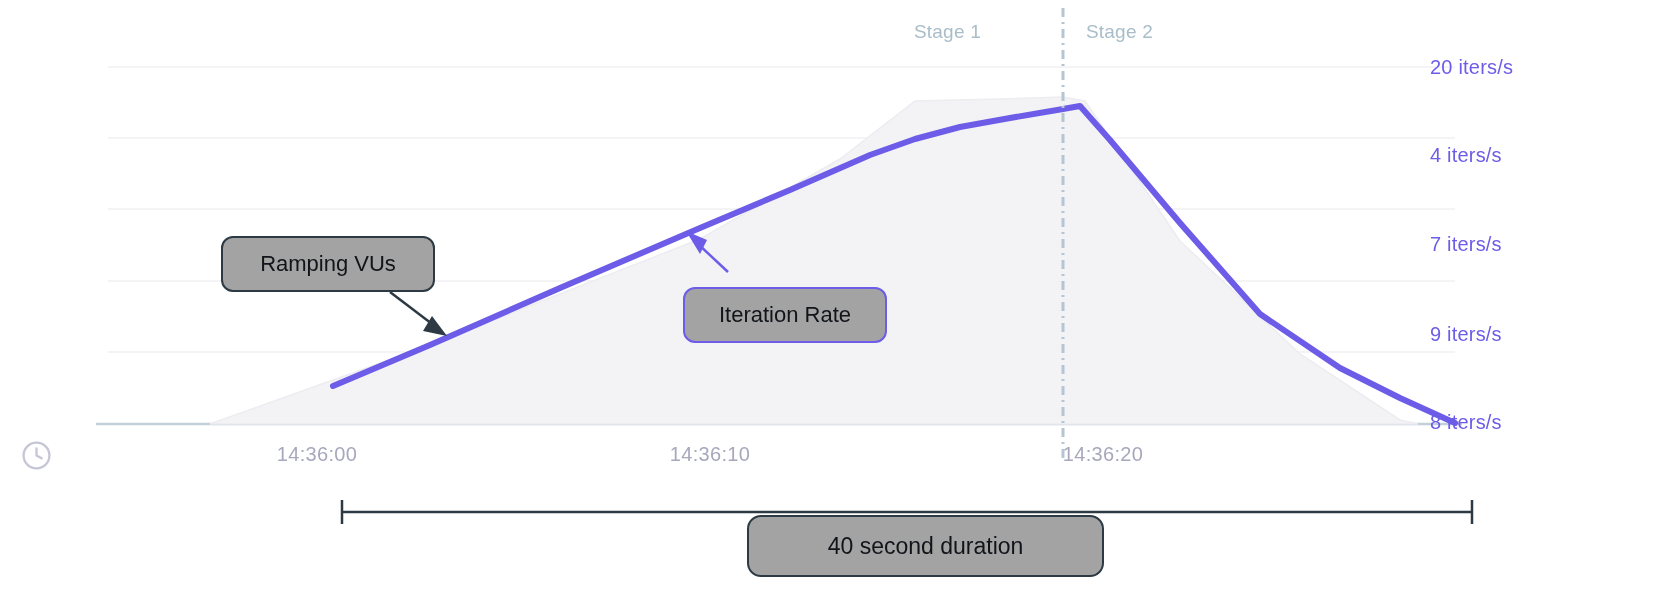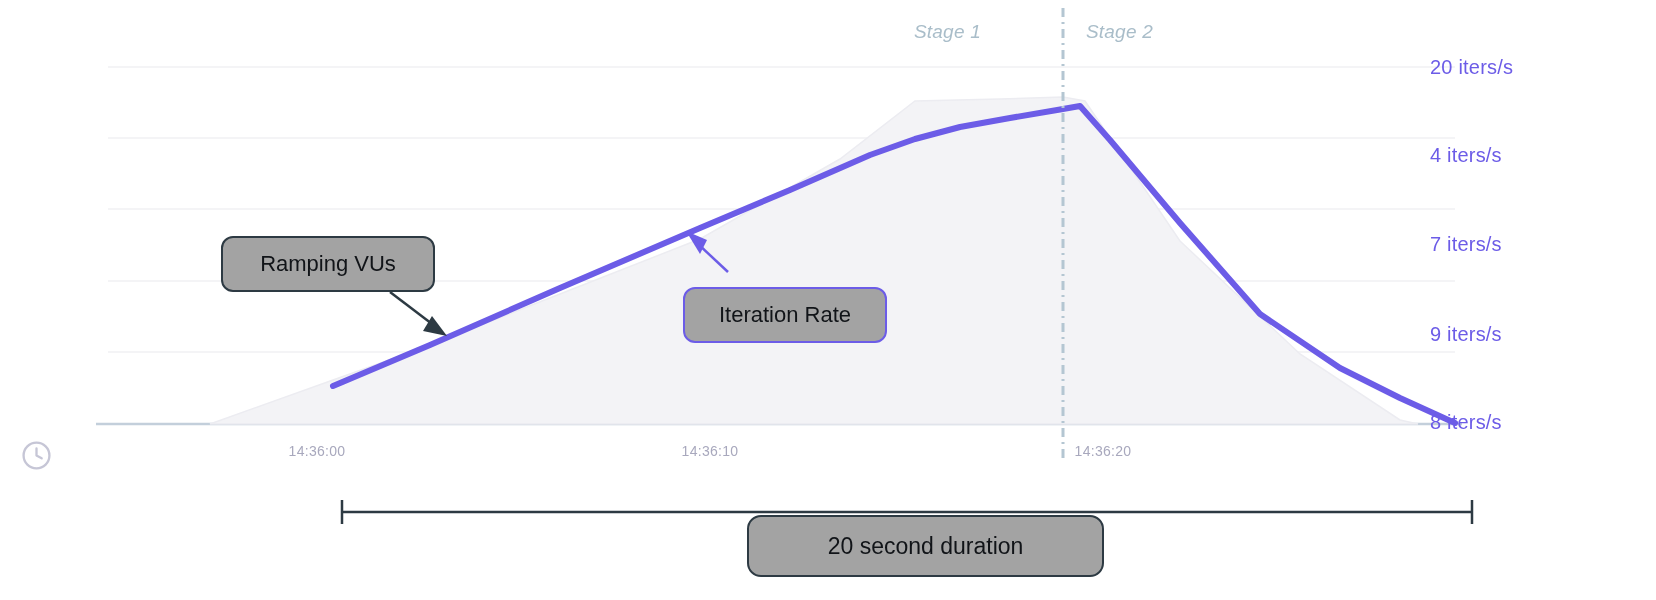--- a/index.html
+++ b/index.html
@@ -52,33 +52,32 @@
     transform: translateY(-50%);
     font-size: 20px;
     color: #6c5ce7;
     white-space: nowrap;
     letter-spacing: 0.2px;
   }
   .x-label {
     position: absolute;
     top: 443px;
     transform: translateX(-50%);
-    font-size: 14px;
+    font-size: 20px;
     color: #a8a8bd;
     white-space: nowrap;
     letter-spacing: 0.3px;
   }
   .stage-label {
     position: absolute;
     top: 21px;
     font-size: 19px;
     color: #a9bdc9;
     white-space: nowrap;
     letter-spacing: 0.2px;
-    font-style: italic;
   }
 
   
   .callout {
     position: absolute;
     box-sizing: border-box;
     display: flex;
     align-items: center;
     justify-content: center;
     background: #a3a3a3;
@@ -203,16 +202,16 @@
 
   <div class="callout callout-dark" style="left:221px; top:236px; width:214px; height:56px;">
     <span>Ramping VUs</span>
   </div>
 
   <div class="callout callout-purple" style="left:683px; top:287px; width:204px; height:56px;">
     <span>Iteration Rate</span>
   </div>
 
   <div class="callout callout-duration" style="left:747px; top:515px; width:357px; height:62px; border-radius:14px;">
-    <span>20 second duration</span>
+    <span>40 second duration</span>
   </div>
 
 </div>
 
 </body></html>

